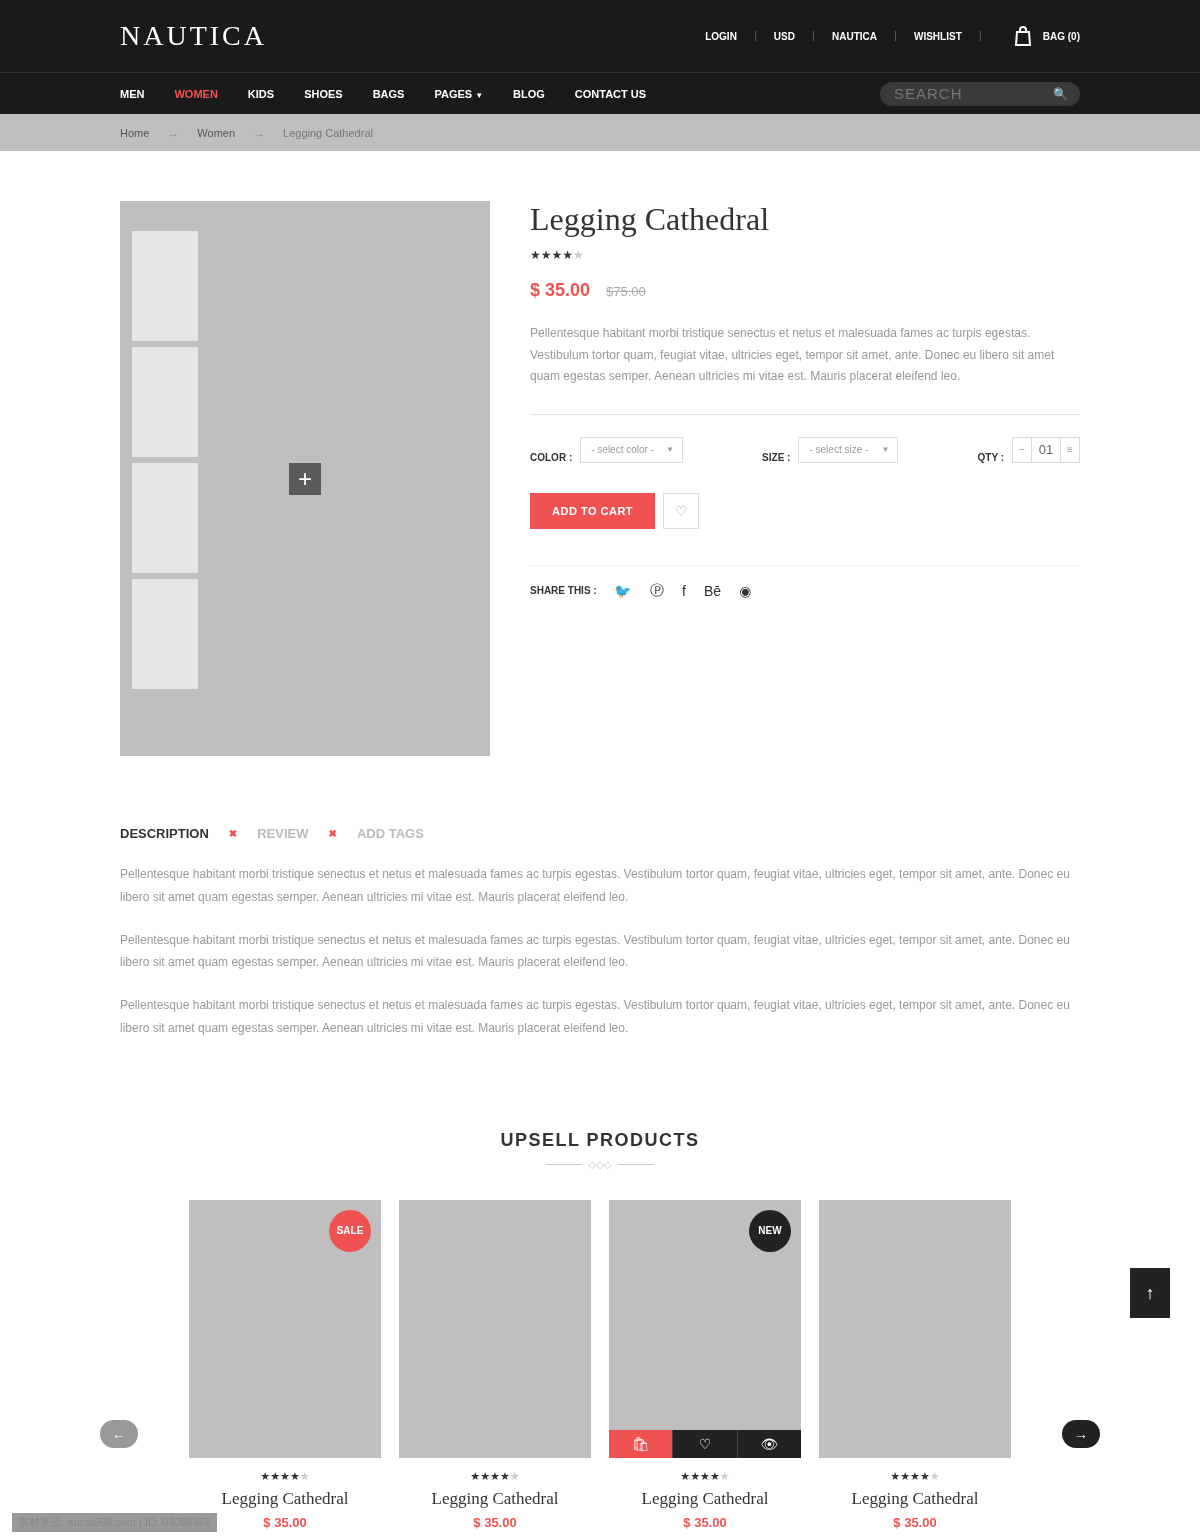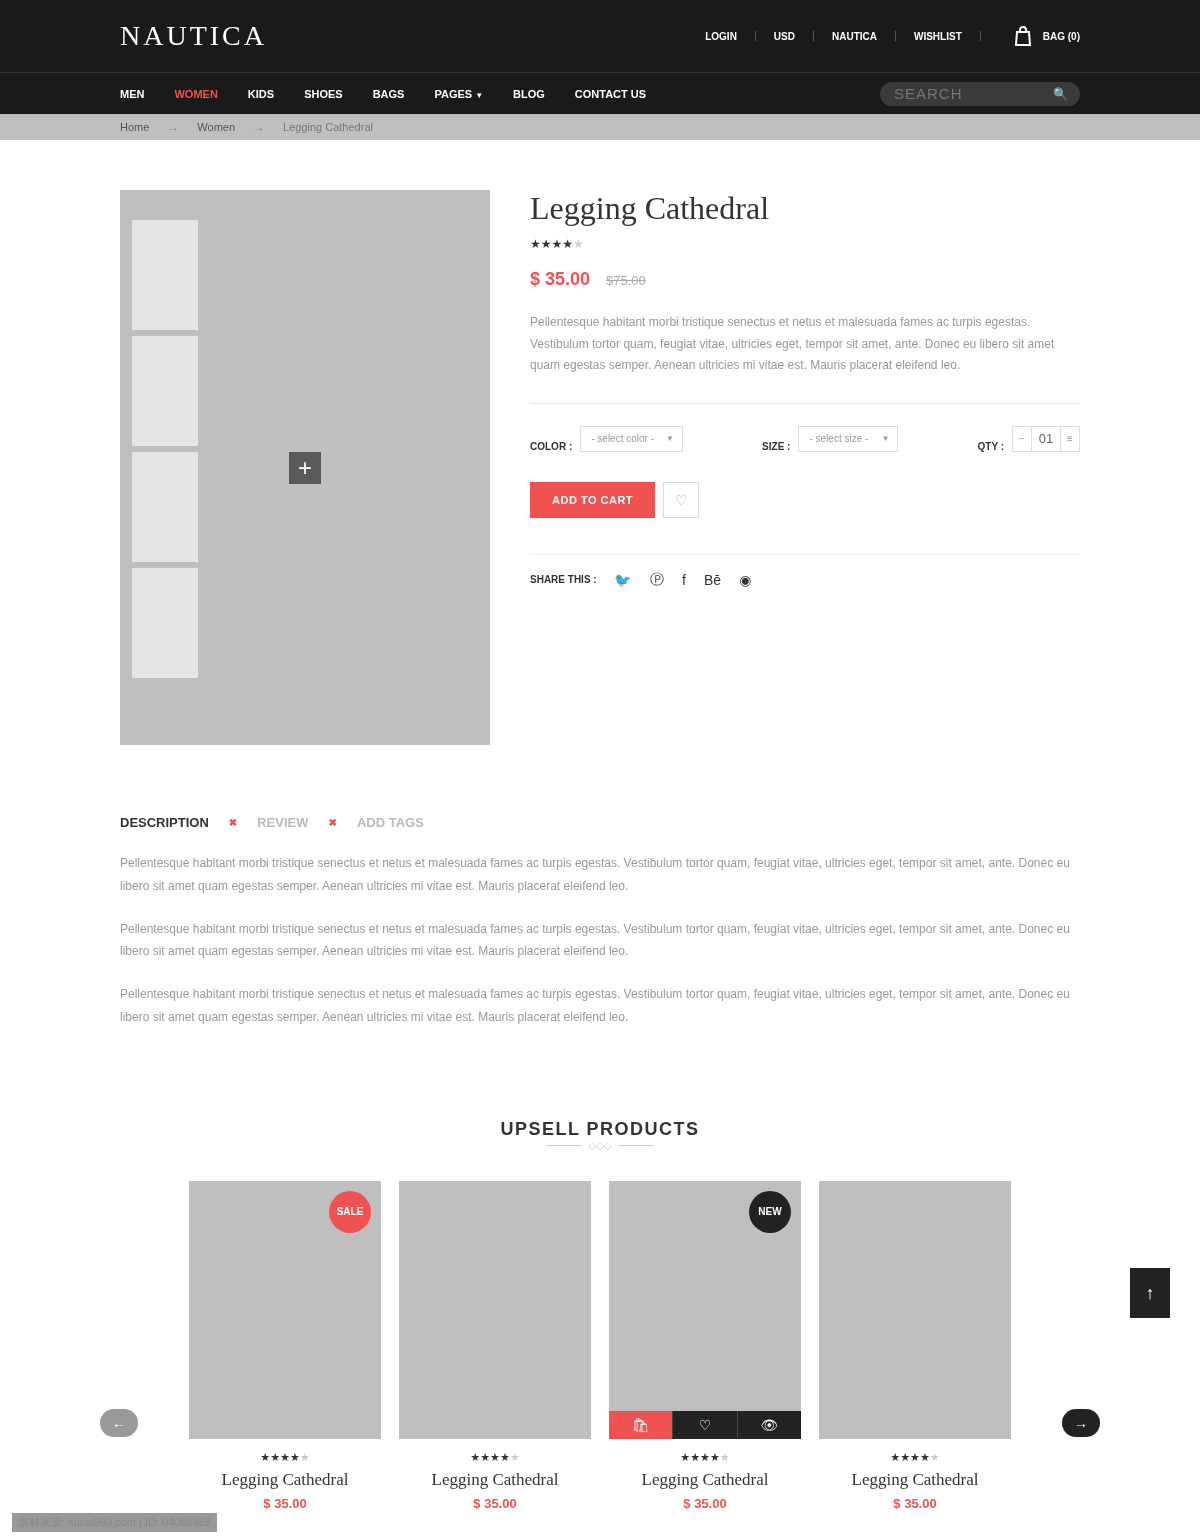--- a/index.html
+++ b/index.html
@@ -20,21 +20,21 @@
 .nav-bar{background:#1a1a1a;height:42px;border-top:1px solid #333}
 .nav-inner{display:flex;align-items:center;justify-content:space-between;height:100%}
 .nav-links{display:flex;gap:30px;font-size:11px;font-weight:700;color:#fff}
 .nav-link{cursor:pointer}
 .nav-link.active{color:#f05252}
 .pages-caret{font-size:8px;margin-left:3px}
 .search-box{background:#3a3a3a;border-radius:14px;height:24px;width:200px;display:flex;align-items:center;padding:0 14px;position:relative}
 .search-box input{background:transparent;border:none;outline:none;color:#999;font-size:15px;width:100%;letter-spacing:1px}
 .search-icon{position:absolute;right:12px;color:#999;font-size:12px}
 
-.breadcrumb{background:#bfbfbf;height:26px;display:flex;align-items:center;font-size:11px;color:#555}
+.breadcrumb{background:#bfbfbf;height:37px;display:flex;align-items:center;font-size:11px;color:#555}
 .breadcrumb .container{display:flex;gap:18px;align-items:center}
 .bc-item{cursor:pointer}
 .bc-item.current{color:#777}
 .bc-arrow{color:#888;font-size:12px}
 
 .product-section{padding:50px 0 40px}
 .product-row{display:flex;gap:40px}
 .gallery{width:370px;height:555px;background:#bfbfbf;position:relative;flex-shrink:0}
 .thumbs{position:absolute;left:12px;top:30px;display:flex;flex-direction:column;gap:6px}
 .thumb{width:66px;height:110px;background:#e5e5e5}
@@ -64,21 +64,21 @@
 .social-icon{color:#333;cursor:pointer;font-size:14px}
 
 .tabs-section{padding:30px 0 50px}
 .tabs{display:flex;gap:20px;align-items:center;font-size:13px;font-weight:700;margin-bottom:22px}
 .tab{cursor:pointer;color:#bbb}
 .tab.active{color:#333}
 .tab-sep{color:#f05252;font-size:10px}
 .tab-content p{color:#999;font-size:12px;line-height:1.9;margin-bottom:20px}
 
 .upsell{padding:20px 0 70px;text-align:center;position:relative}
-.upsell-title{font-size:18px;font-weight:700;letter-spacing:1.5px;color:#333;margin-bottom:0}
+.upsell-title{font-size:18px;font-weight:700;letter-spacing:1.5px;color:#333;margin-bottom:8px}
 .title-decor{display:flex;align-items:center;justify-content:center;gap:6px;margin-bottom:30px}
 .decor-line{width:36px;height:1px;background:#ccc}
 .decor-diamond{font-size:10px;color:#ccc}
 .upsell-grid{display:flex;gap:18px;justify-content:center}
 .upsell-card{width:192px}
 .card-img{width:100%;height:258px;background:#bfbfbf;position:relative;margin-bottom:12px}
 .badge{position:absolute;right:10px;top:10px;width:42px;height:42px;border-radius:50%;color:#fff;font-size:10px;font-weight:700;display:flex;align-items:center;justify-content:center}
 .badge.sale{background:#f05252}
 .badge.new{background:#222}
 .card-actions{position:absolute;bottom:0;left:0;right:0;display:flex;height:28px}

